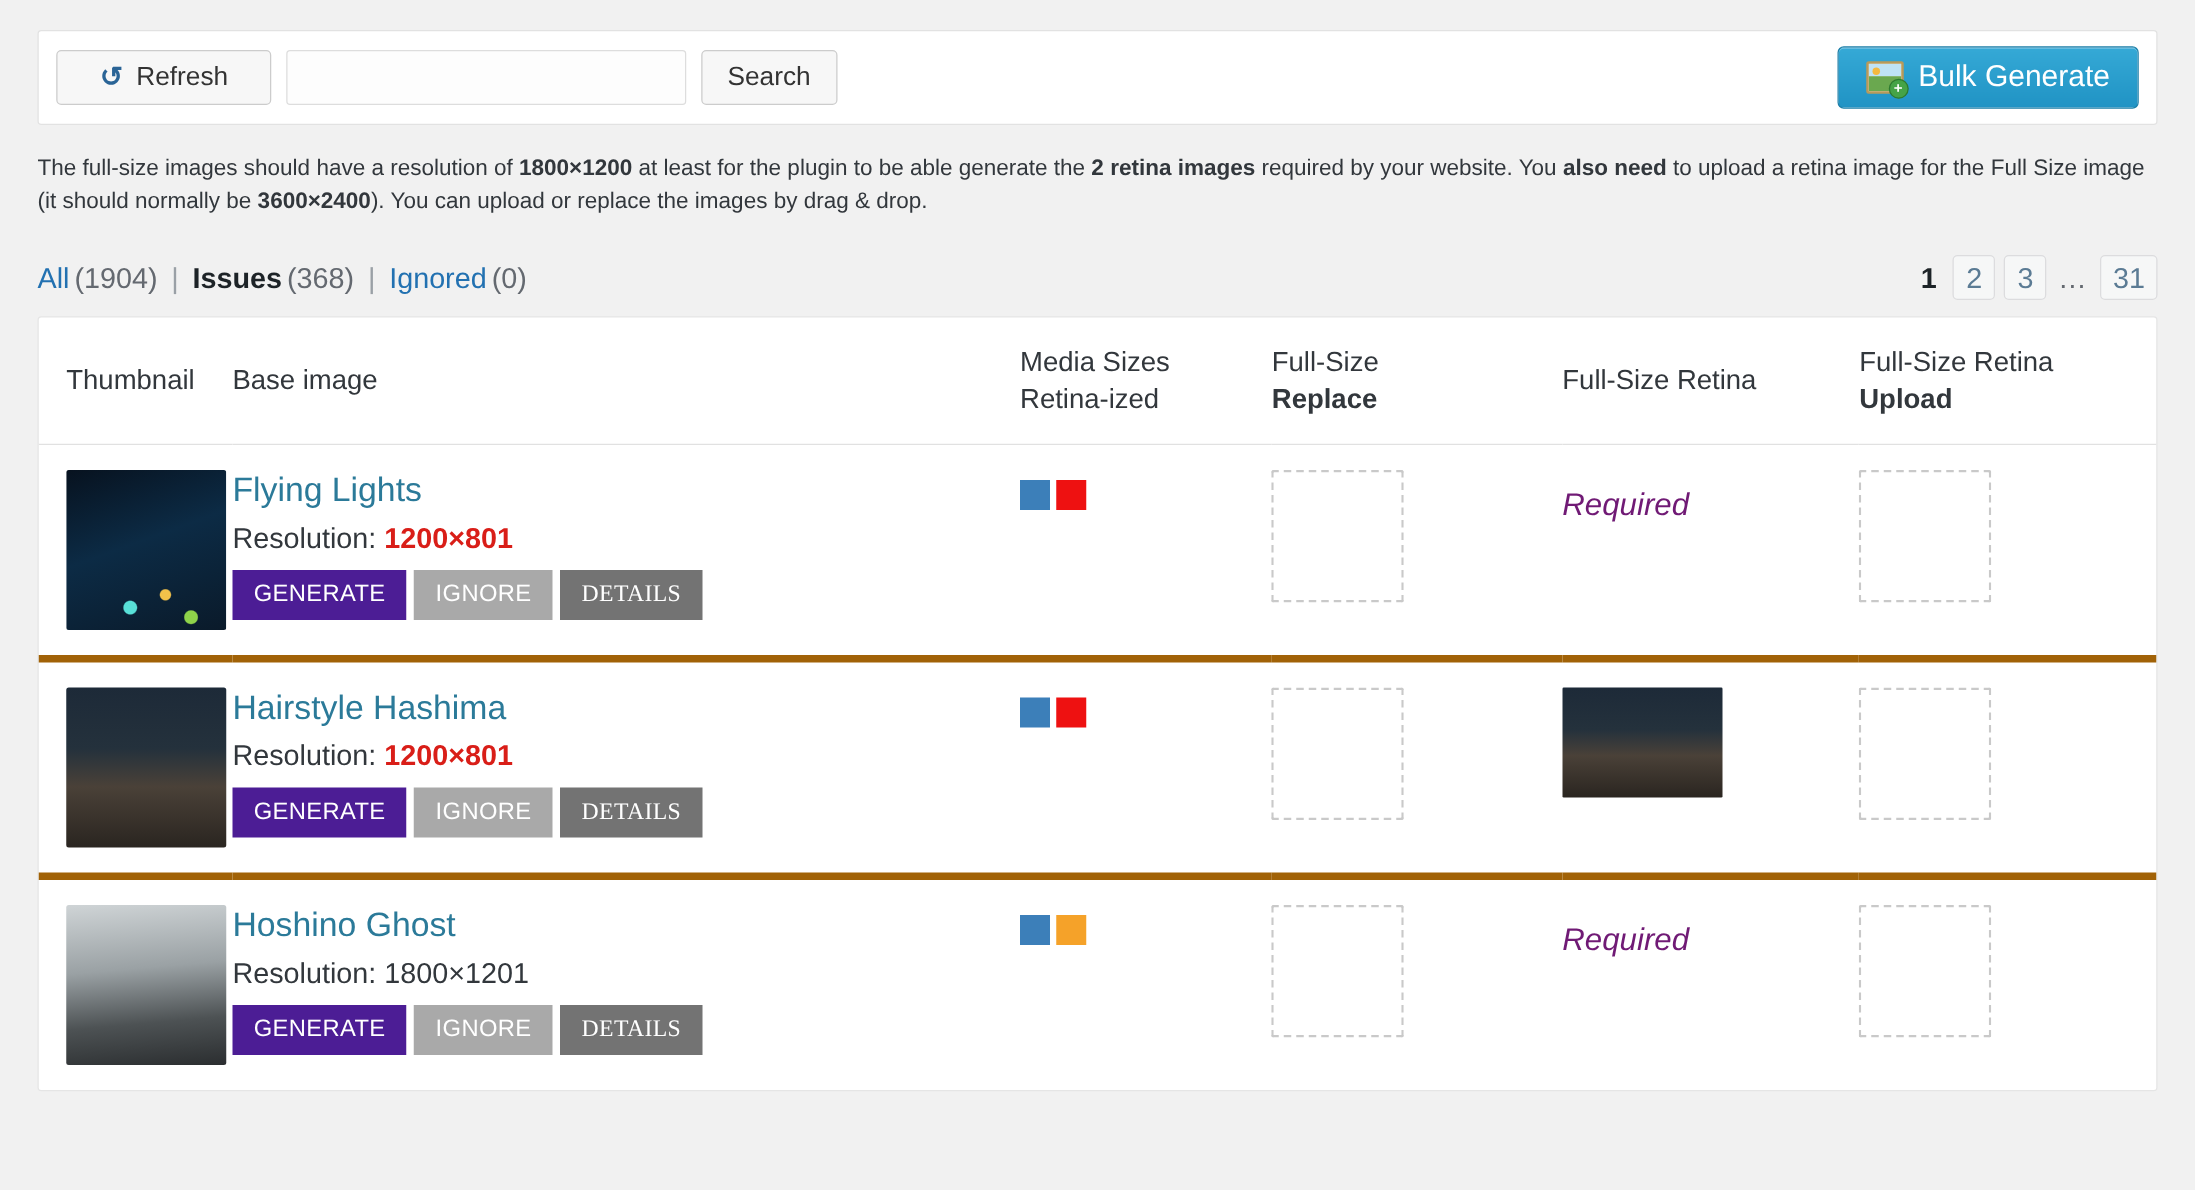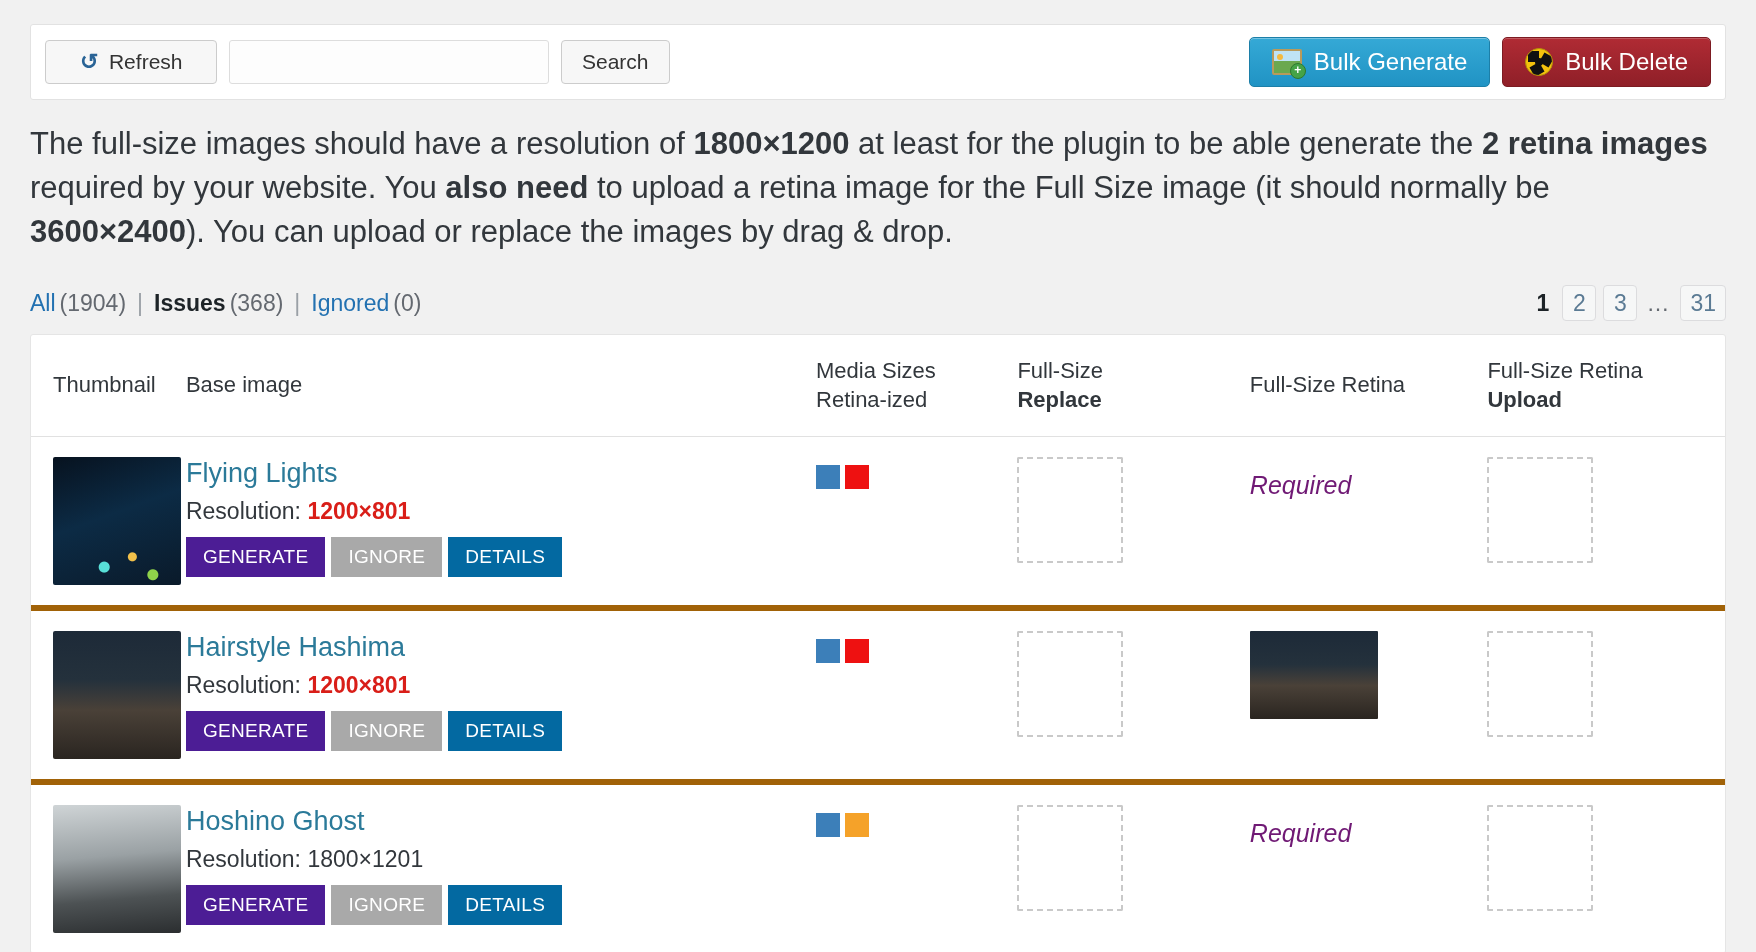--- a/index.html
+++ b/index.html
@@ -130,21 +130,21 @@
     position: absolute; left: 50%; top: 50%; width: 11px; height: 11px;
     background: #111; transform-origin: 0 0;
   }
   .icon-radio .b1 { transform: rotate(-60deg); }
   .icon-radio .b2 { transform: rotate(60deg); }
   .icon-radio .b3 { transform: rotate(180deg); }
 
   
   .description {
     margin: 22px 30px 0 30px;
-    font-size: 31px;
+    font-size: 18px;
     line-height: 1.42;
     color: #32373c;
     max-width: 1690px;
   }
   .description b { font-weight: bold; }
 
   
   .filterbar {
     margin: 28px 30px 0 30px;
     display: flex;
@@ -224,21 +224,21 @@
     font-size: 19px;
     color: #fff;
     padding: 9px 17px;
     border: none;
     cursor: pointer;
     font-family: "Liberation Sans", sans-serif;
     letter-spacing: .3px;
   }
   .act-generate { background: #4c1d95; }
   .act-ignore   { background: #a9a9a9; }
-  .act-details  { background: #0369a1; }
+  .act-details  { background: #737373; font-family: Liberation Serif, serif; }
 
   .sizes { display: flex; gap: 5px; padding-top: 8px; }
   .sz { width: 24px; height: 24px; display: block; }
 
   .dropzone {
     width: 106px; height: 106px;
     border: 2px dashed #c9c9c9;
     border-radius: 2px;
     background: transparent;
     cursor: pointer;
@@ -271,28 +271,20 @@
         <span class="frame">
           <span class="sky"></span>
             <span class="sun"></span>
             <span class="hill"></span>
         </span>
         <span class="plus">+</span>
       </span>
       <span>Bulk Generate</span>
     </button>
 
-    <button class="btn-bulk btn-delete">
-      <span class="icon-radio">
-        <span class="blade b1"></span>
-          <span class="blade b2"></span>
-          <span class="blade b3"></span>
-      </span>
-      <span>Bulk Delete</span>
-    </button>
   </div>
 </div>
 
 <div class="description">
   <span>The full-size images should have a resolution of </span><b>1800×1200</b><span> at least for the plugin to be able generate the </span><b>2 retina images</b><span> required by your website. You </span><b>also need</b><span> to upload a retina image for the Full Size image (it should normally be </span><b>3600×2400</b><span>). You can upload or replace the images by drag &amp; drop.</span>
 </div>
 
 <div class="filterbar">
   <div class="filters">
     <a><span>All</span></a>

